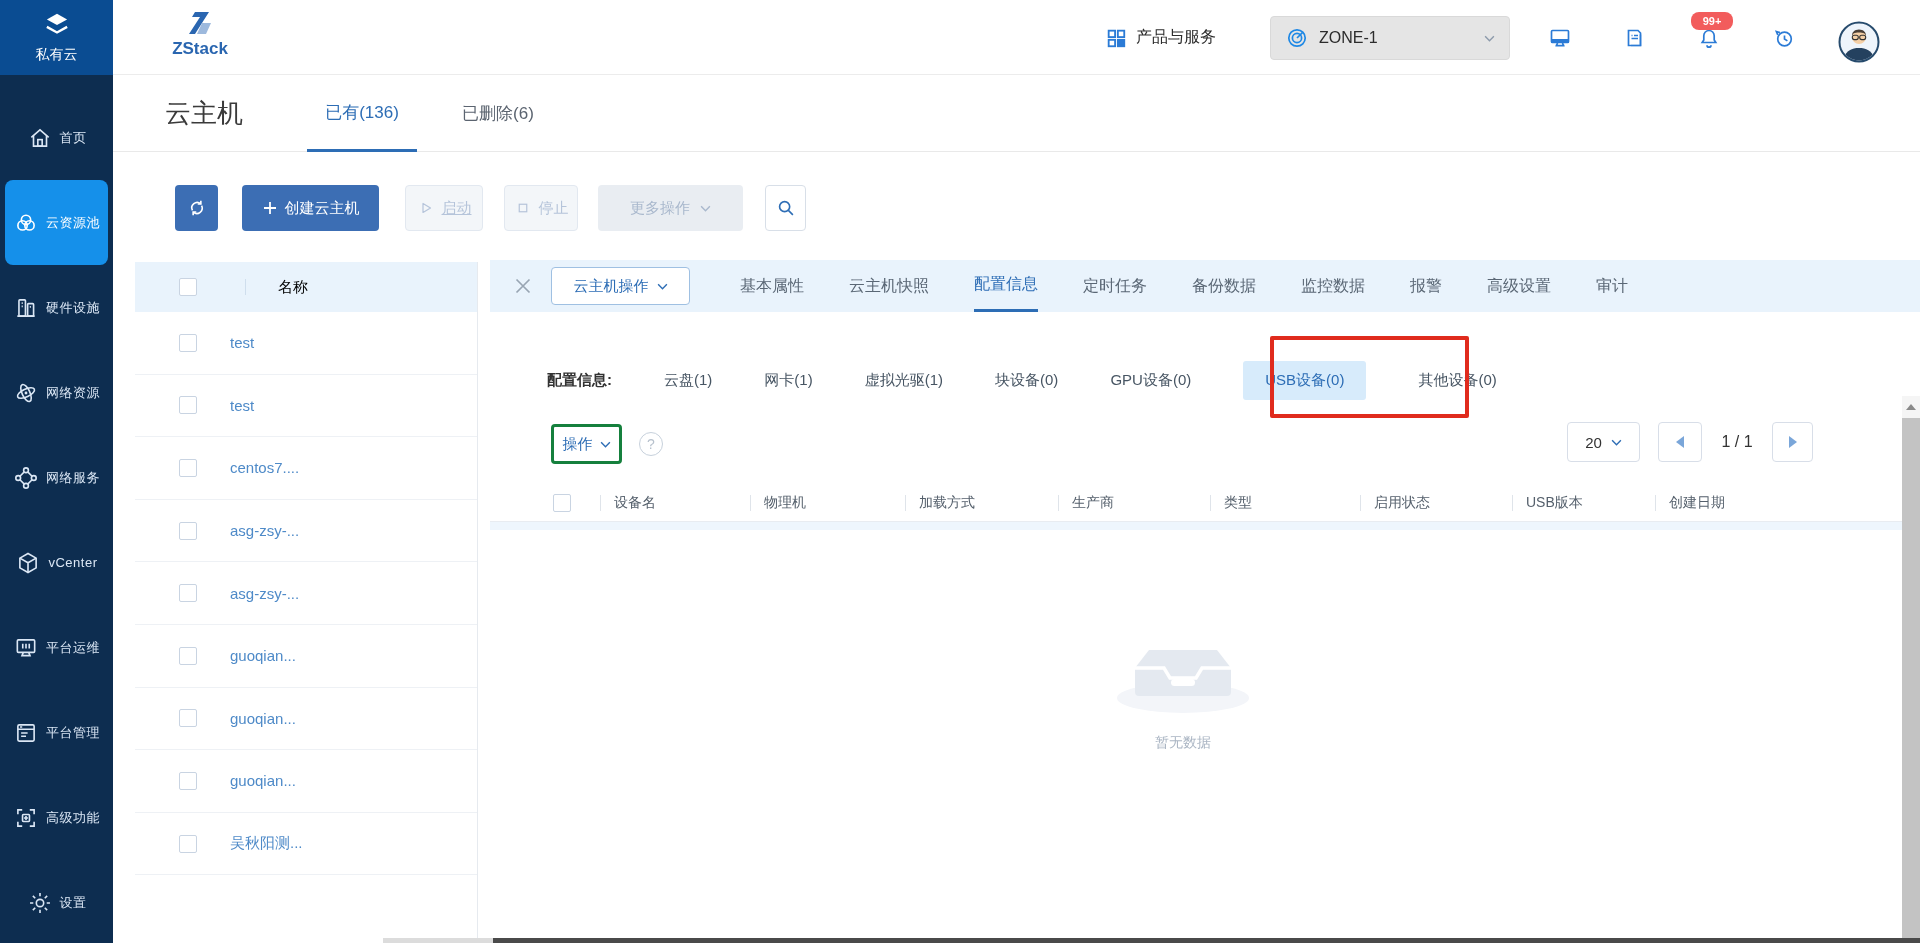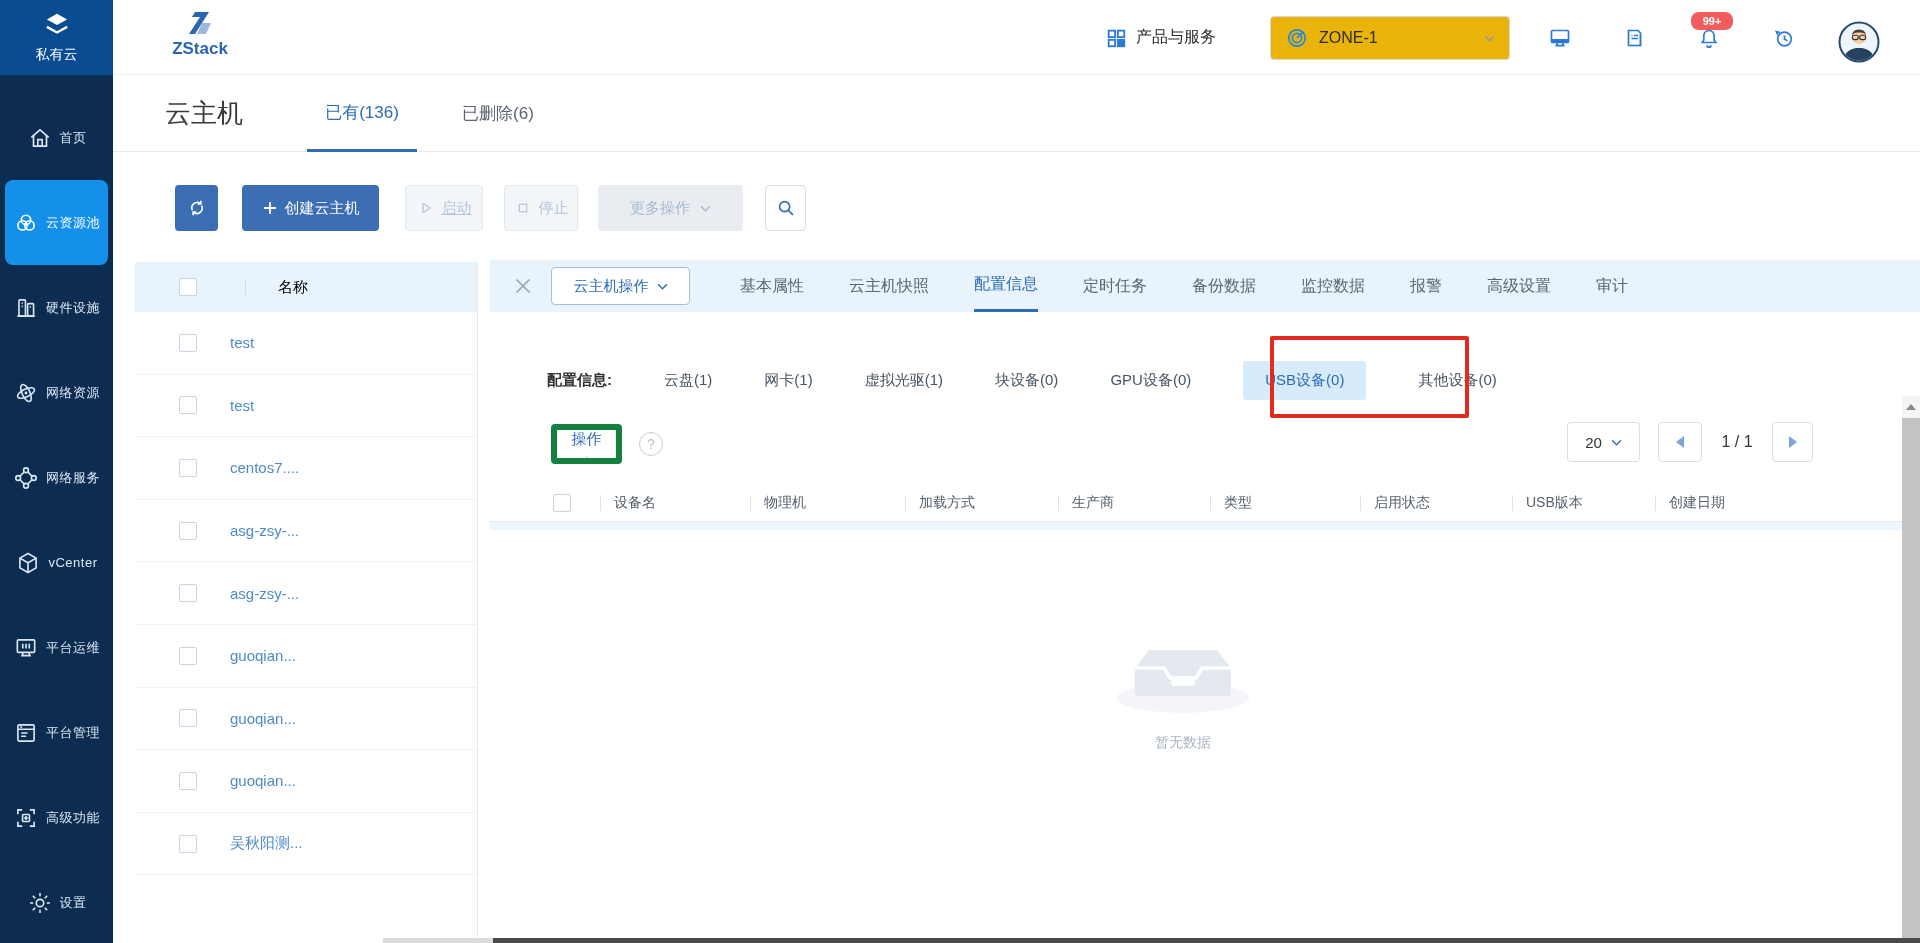--- a/index.html
+++ b/index.html
@@ -17,21 +17,21 @@
   .nav-item .nav-label { font-size:13px; letter-spacing:0.5px; }
   .nav-item.active { background:#1590ea; border-radius:8px; margin:0 5px; color:#fff; }
   .nav-ico svg { stroke:currentColor; fill:none; stroke-width:1.5; }
 
   
   .top-header { position:absolute; left:113px; top:0; width:1807px; height:75px; background:#fff; border-bottom:1px solid #ececec; }
   .logo { position:absolute; left:58px; top:10px; width:58px; text-align:center; cursor:pointer; }
   .logo-text { font-size:17px; font-weight:bold; color:#2a66b0; margin-top:1px; }
   .products { position:absolute; left:992px; top:0; height:75px; display:flex; align-items:center; gap:9px; cursor:pointer; }
   .products-label { font-size:16px; color:#2c2c2c; }
-  .zone-select { position:absolute; left:1157px; top:16px; width:240px; height:44px; border:1px solid #d9d9d9; border-radius:4px; display:flex; align-items:center; padding:0 14px; gap:10px; cursor:pointer; background:#eab308; }
+  .zone-select { position:absolute; left:1157px; top:16px; width:240px; height:44px; border:1px solid #d9d9d9; border-radius:4px; display:flex; align-items:center; padding:0 14px; gap:10px; cursor:pointer; background:#e5e5e5; }
   .zone-label { font-size:16px; color:#2c2c2c; flex:1; }
   .hicon { position:absolute; top:26px; width:24px; height:24px; cursor:pointer; }
   .hicon svg { stroke:#2b7bd6; fill:none; stroke-width:1.7; }
   .badge { position:absolute; left:1578px; top:12px; min-width:42px; height:18px; background:#f25c5c; color:#fff; border-radius:8px; font-size:11px; font-weight:bold; display:flex; align-items:center; justify-content:center; padding:0 6px; z-index:3; }
   .avatar { position:absolute; left:1725px; top:21px; width:42px; height:42px; cursor:pointer; }
 
   
   .title-row { position:absolute; left:113px; top:75px; width:1807px; height:77px; background:#fff; border-bottom:1px solid #e9e9e9; }
   .page-title { position:absolute; left:52px; top:21px; font-size:26px; color:#3a3a3a; font-weight:500; }
   .page-tab { position:absolute; top:0; height:77px; display:flex; align-items:center; justify-content:center; font-size:17px; color:#5b6470; cursor:pointer; }
@@ -73,21 +73,21 @@
   .dtabs { position:absolute; left:250px; top:0; height:52px; display:flex; gap:45px; }
   .dtab { height:52px; display:flex; align-items:center; font-size:16px; color:#5a6775; cursor:pointer; }
   .dtab.active { color:#2d6db5; border-bottom:3px solid #2d6db5; }
 
   .subtabs { position:absolute; left:0; top:92px; height:56px; width:100%; display:flex; align-items:center; }
   .subtabs-label { margin-left:57px; font-size:15px; font-weight:bold; color:#333; }
   .subtab { margin-left:52px; font-size:15px; color:#475563; cursor:pointer; white-space:nowrap; }
   .subtab:first-of-type { margin-left:44px; }
   .subtab.selected { background:#d7ebfb; color:#2d6db5; border-radius:3px; padding:10px 22px; }
 
-  .ops-btn { position:absolute; left:61px; top:164px; width:71px; height:40px; background:#fff; border:6px solid #15803d; border-radius:4px; color:#2d6db5; font-size:15px; display:flex; align-items:center; justify-content:center; gap:7px; cursor:pointer;flex-direction:column; }
+  .ops-btn { position:absolute; left:61px; top:164px; width:71px; height:40px; background:#fff; border:3px solid #15803d; border-radius:4px; color:#2d6db5; font-size:15px; display:flex; align-items:center; justify-content:center; gap:7px; cursor:pointer; }
   .help { position:absolute; left:149px; top:172px; width:24px; height:24px; border:1px solid #c7d1dc; border-radius:50%; color:#b7c1cd; font-size:14px; display:flex; align-items:center; justify-content:center; cursor:pointer; }
   .page-size { position:absolute; left:1077px; top:162px; width:73px; height:40px; border:1px solid #d8dee8; border-radius:4px; display:flex; align-items:center; justify-content:center; gap:9px; font-size:15px; color:#333; cursor:pointer; background:#fff; }
   .pg-btn { position:absolute; top:162px; width:44px; height:40px; border:1px solid #d8dee8; border-radius:4px; background:#fff; display:flex; align-items:center; justify-content:center; cursor:pointer; }
   .pg-prev { left:1168px; } .pg-next { left:1282px; width:41px; }
   .tri-l { width:0; height:0; border-style:solid; border-width:6px 8px 6px 0; border-color:transparent #7aa6d9 transparent transparent; }
   .tri-r { width:0; height:0; border-style:solid; border-width:6px 0 6px 8px; border-color:transparent transparent transparent #7aa6d9; }
   .pg-info { position:absolute; left:1222px; top:162px; width:50px; height:40px; display:flex; align-items:center; justify-content:center; font-size:16px; color:#333; }
 
   .thead { position:absolute; left:0; top:225px; width:100%; height:37px; display:flex; align-items:center; border-bottom:1px solid #e8ecf1; }
   .th-cb { width:110px; display:flex; }

